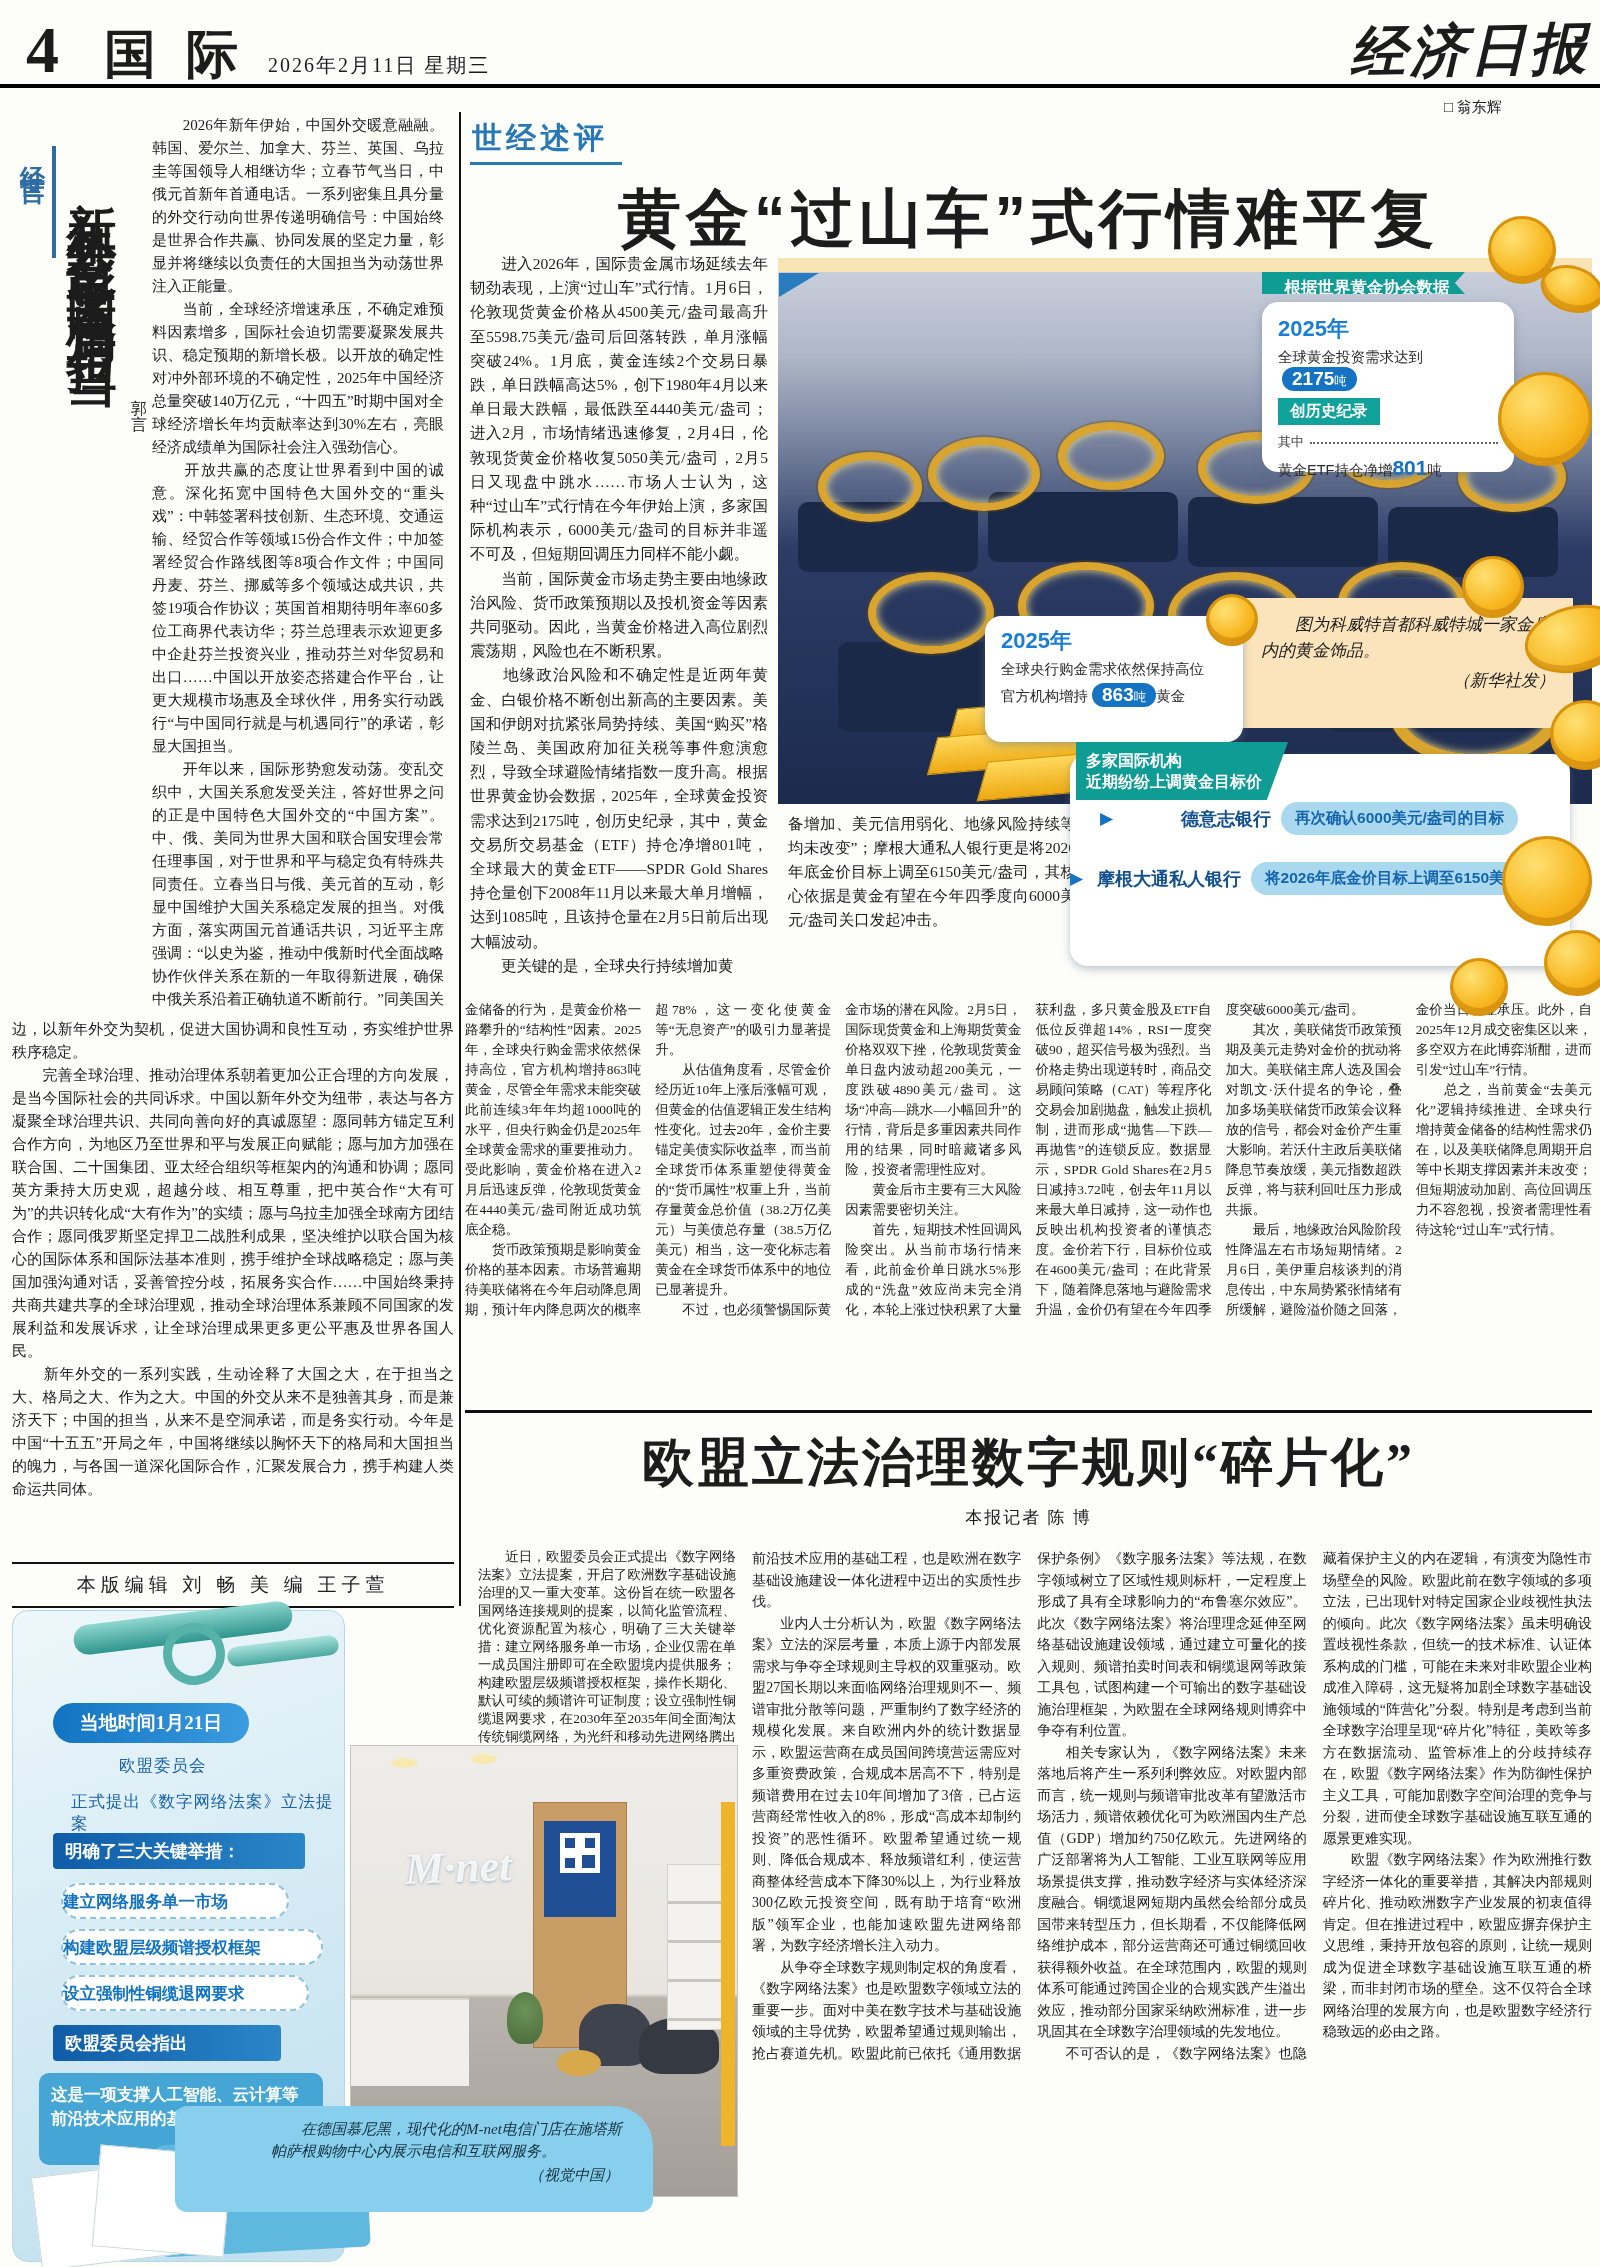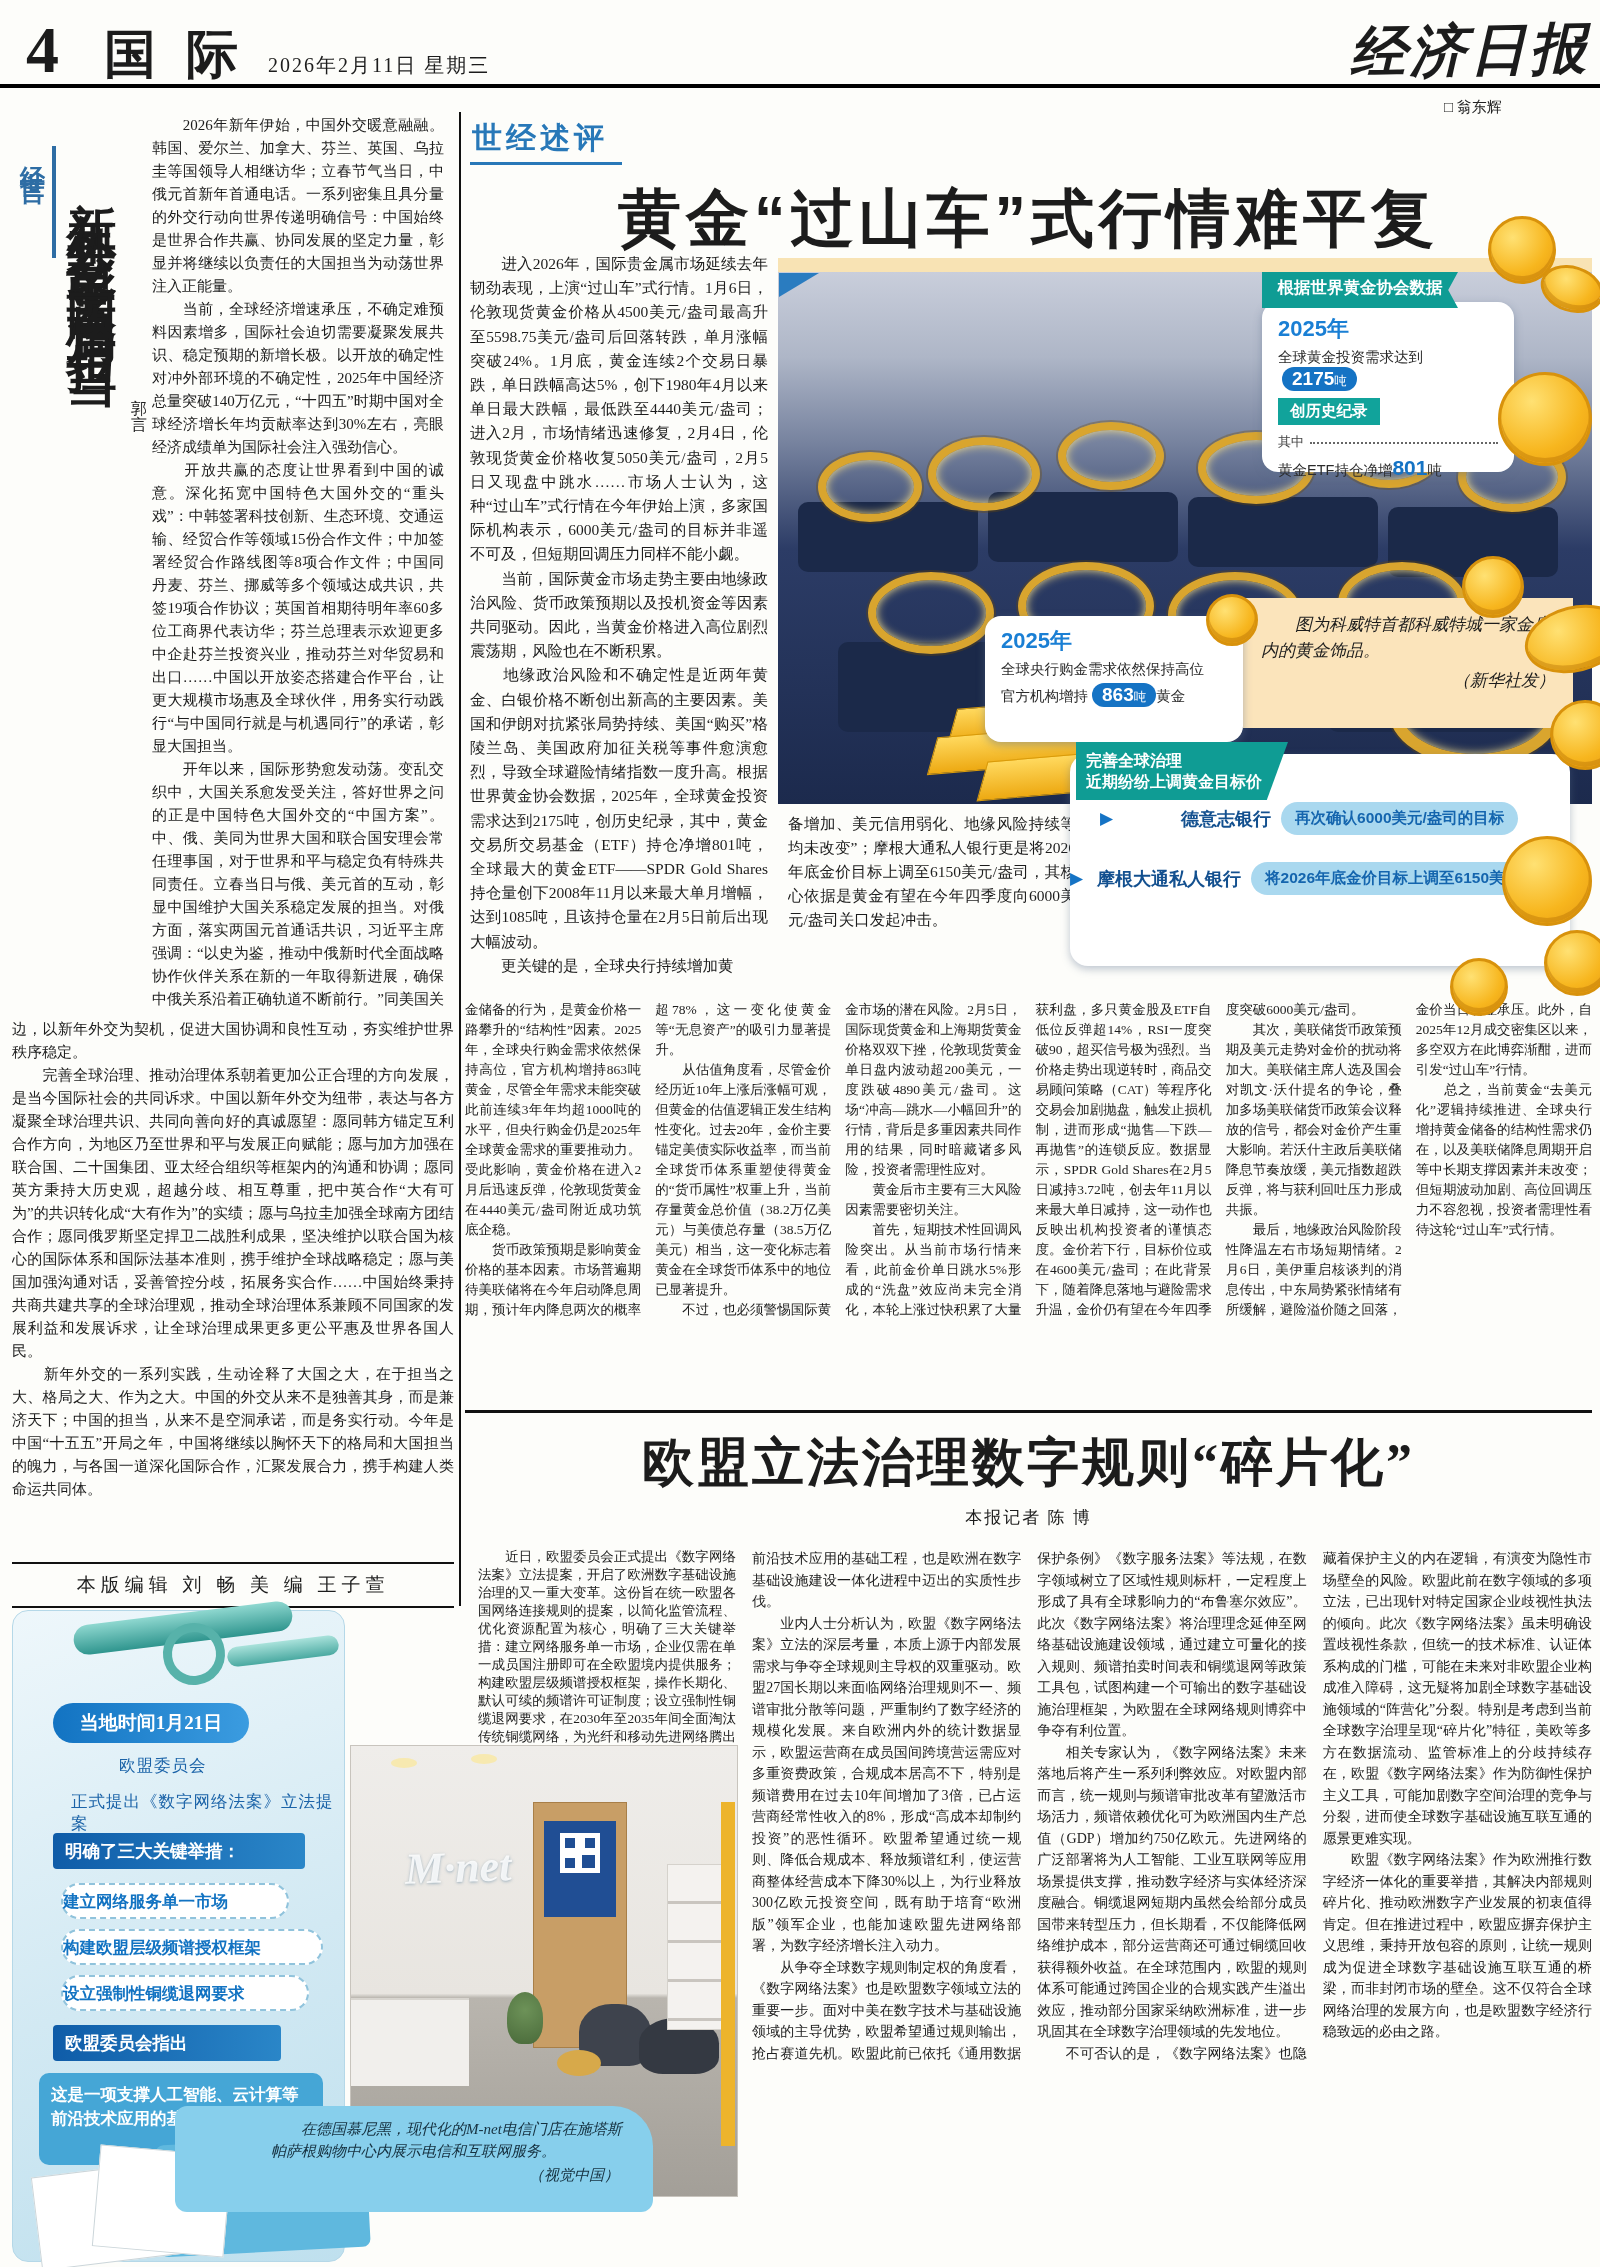--- a/index.html
+++ b/index.html
@@ -49,22 +49,22 @@
   .ring{position:absolute;border-radius:50%;border:8px solid #d9a52e;
         box-shadow:0 0 0 2px rgba(110,75,10,.35), inset 0 0 10px #f7e08a;}
   .coin{position:absolute;border-radius:50%;border:3px solid #d8920c;z-index:40;
         background:radial-gradient(circle at 35% 30%,#ffe173,#f7b61e 60%,#e89a10);
         box-shadow:inset 0 -5px 0 rgba(170,100,0,.35);}
   .gbar{position:absolute;background:linear-gradient(180deg,#ffd95e,#eda912);transform:skewX(-20deg) rotate(-5deg);
         border:1px solid #d99b0a;z-index:22;}
 
   
   .ribbon{background:#0f9c94;color:#fff;font-weight:bold;z-index:35;}
-  .rb1{left:1262px;top:272px;width:196px;height:36px;line-height:30px;font-size:16.5px;text-align:center;
-       clip-path:polygon(0 0,100% 0,95% 50%,100% 100%,0 100%);}
+  .rb1{left:1262px;top:272px;width:196px;height:22px;line-height:30px;font-size:16.5px;text-align:center;
+       clip-path:polygon(0 0,100% 0,95% 50%,100% 100%,0 100%);padding-left:7px;}
   .rb2{left:1076px;top:742px;width:212px;height:58px;font-size:16px;line-height:21px;padding:8px 10px;box-sizing:border-box;
        clip-path:polygon(0 0,100% 0,90% 100%,0 100%);}
   .card{position:absolute;background:#fff;border-radius:16px;box-shadow:0 3px 8px rgba(90,110,140,.45);z-index:30;}
   .card1{left:1262px;top:302px;width:252px;height:170px;padding:12px 16px;box-sizing:border-box;}
   .card2{left:985px;top:616px;width:258px;height:126px;padding:10px 16px;box-sizing:border-box;}
   .cyear{color:#1a7fd4;font-weight:900;font-size:22px;}
   .cline{font-size:14.5px;color:#2b2b2b;margin-top:4px;}
   .vpill{display:inline-block;background:#1573c4;color:#fff;border-radius:16px;padding:1px 10px;margin-left:4px;}
   .vpill b{font-size:19px;} .vpill span{font-size:12.5px;}
   .badge{display:inline-block;background:#11a39b;color:#fff;padding:3px 12px;font-size:15.5px;font-weight:bold;margin-top:7px;}
@@ -212,21 +212,21 @@
       <span class="bank">德意志银行</span>
       <span class="tpill">再次确认6000美元/盎司的目标</span>
     </div>
     <div class="brow sans" style="left:0px;top:108px;">
       <span class="arrow">▶</span>
       <span class="bank">摩根大通私人银行</span>
       <span class="tpill">将2026年底金价目标上调至6150美元/盎司</span>
     </div>
   </div>
   <div class="abs ribbon rb2 sans">
-    <div>完善全球治理</div>
+    <div>多家国际机构</div>
     <div>近期纷纷上调黄金目标价</div>
   </div>
 
   <div class="coin" style="left:1488px;top:216px;width:62px;height:62px;"></div>
   <div class="coin" style="left:1540px;top:266px;width:58px;height:40px;transform:rotate(18deg);"></div>
   <div class="coin" style="left:1498px;top:372px;width:88px;height:88px;"></div>
   <div class="coin" style="left:1462px;top:556px;width:56px;height:56px;"></div>
   <div class="coin" style="left:1524px;top:606px;width:96px;height:60px;transform:rotate(-14deg);"></div>
   <div class="coin" style="left:1550px;top:700px;width:64px;height:64px;"></div>
   <div class="coin" style="left:1502px;top:836px;width:84px;height:84px;"></div>

